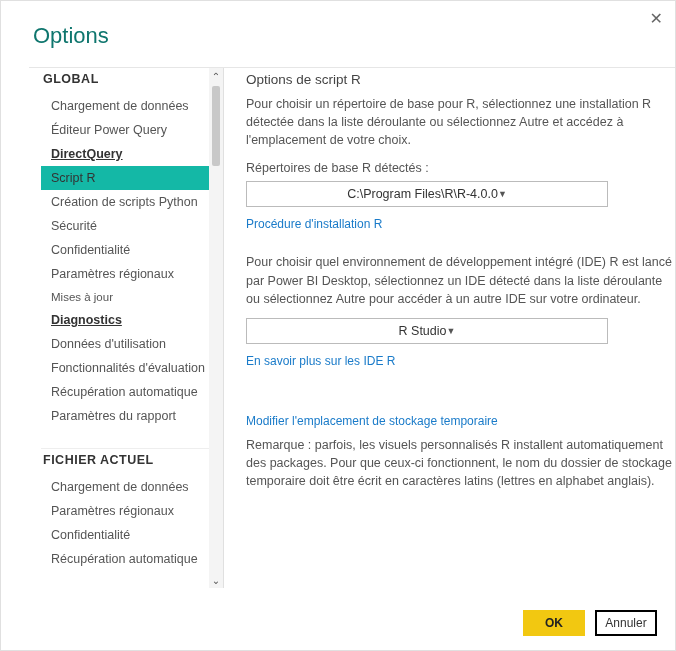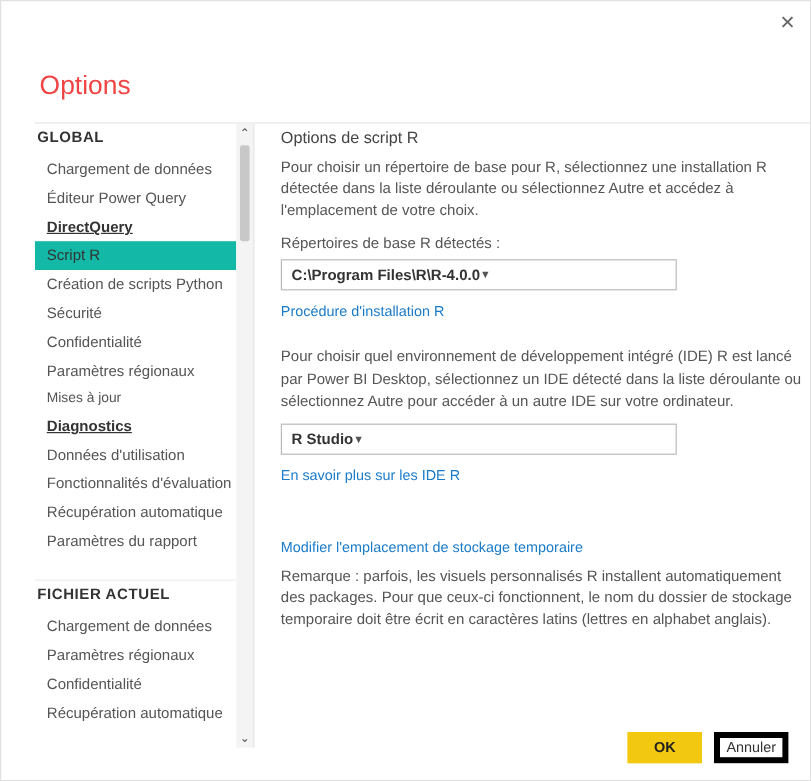--- a/index.html
+++ b/index.html
@@ -18,31 +18,30 @@
     position: absolute;
     top: 8px;
     right: 12px;
     font-size: 16px;
     color: #666;
     cursor: pointer;
   }
   .title {
     font-size: 22px;
     font-weight: 300;
-    color: #ef4444;
+    color: #0f766e;
     padding: 22px 0 18px 32px;
-    margin-top: 35px;
   }
   .content {
     display: flex;
     height: 520px;
   }
   .sidebar-wrap {
     width: 182px;
-    margin-left: 28px;
+    margin-left: 40px;
     display: flex;
   }
   .sidebar {
     width: 168px;
     overflow: hidden;
   }
   .scroll-track {
     width: 14px;
     background: #f4f4f4;
     position: relative;
@@ -107,31 +106,30 @@
     color: #555;
     line-height: 1.45;
     margin: 4px 0 10px 0;
   }
   .field-label {
     font-size: 12.5px;
     color: #555;
     margin: 12px 0 6px 0;
   }
   .dropdown {
-    width: 330px;
+    width: 362px;
     border: 1px solid #bbb;
     height: 26px;
     display: flex;
     align-items: center;
-    justify-content: flex-start;
+    justify-content: center;
     padding: 0 8px;
     font-size: 12.5px;
     color: #333;
     cursor: pointer;
-    font-weight: bold;
   }
   .dropdown .caret {
     font-size: 9px;
     color: #555;
   }
   .link {
     font-size: 12px;
     color: #1a7bc9;
     margin: 10px 0 18px 0;
     display: inline-block;
@@ -145,21 +143,21 @@
     gap: 10px;
   }
   .btn {
     min-width: 62px;
     height: 26px;
     font-size: 12px;
     display: flex;
     align-items: center;
     justify-content: center;
     cursor: pointer;
-    border: 5px solid #000000;
+    border: 2px solid #000000;
     background: #fff;
   }
   .btn.primary {
     background: #f2c811;
     border-color: #f2c811;
     font-weight: 600;
     color: #222;
   }
 </style>
 </head>

